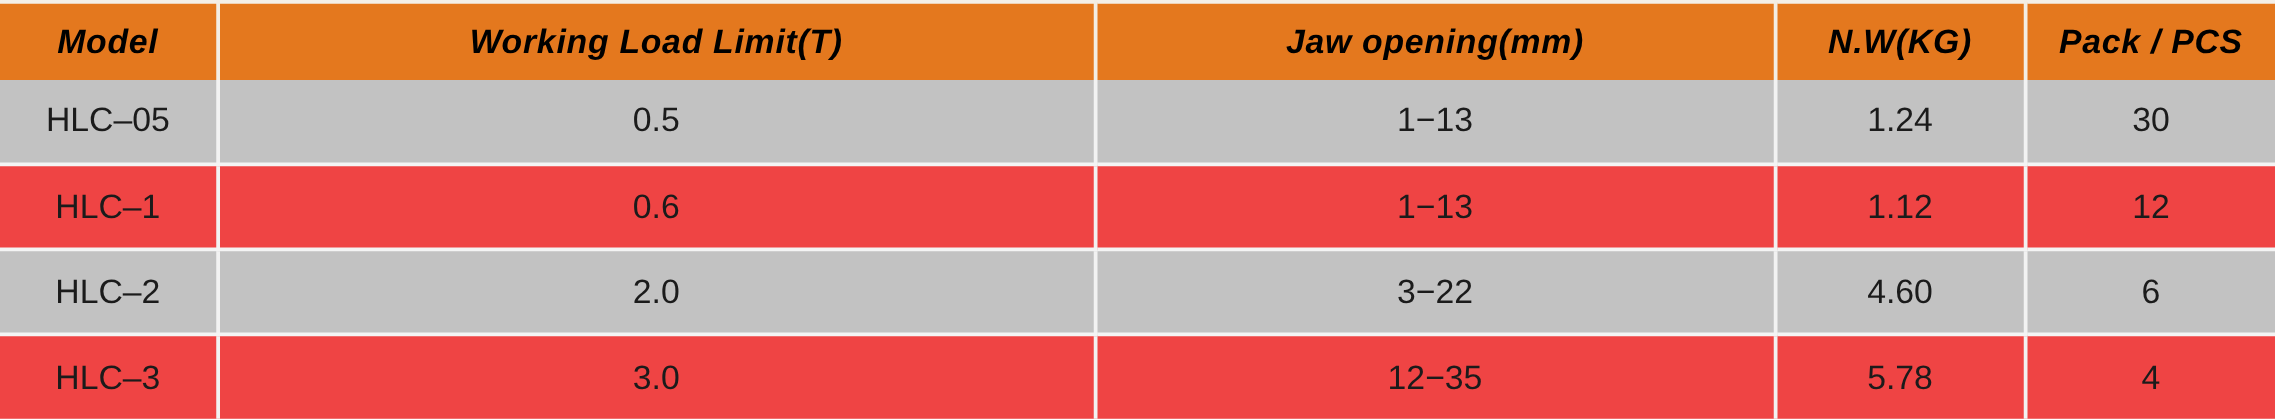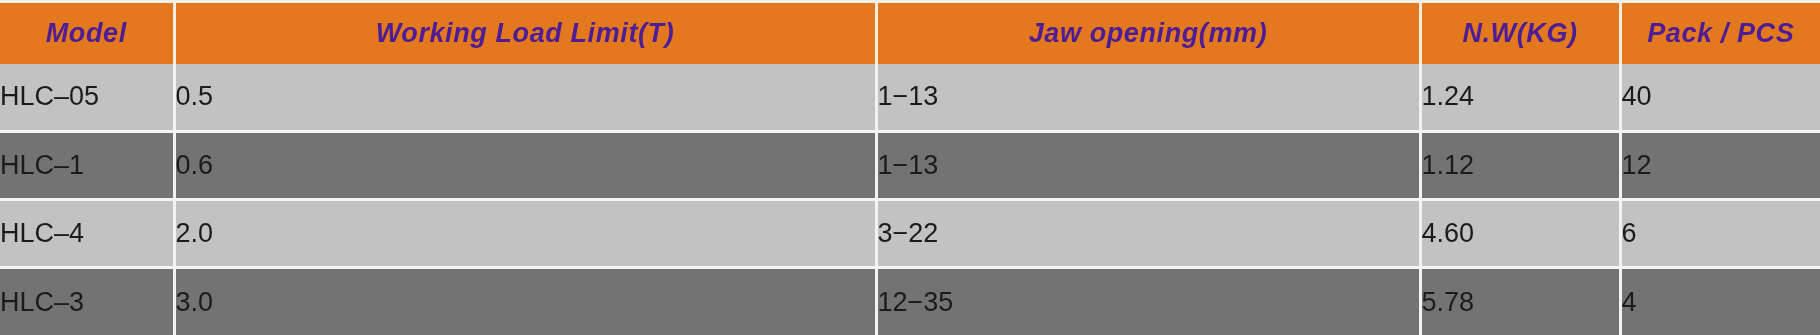--- a/index.html
+++ b/index.html
@@ -27,21 +27,21 @@
   #spec-table col.c-jaw          { width: 544px; }
   #spec-table col.c-nw           { width: 200px; }
   #spec-table col.c-pack         { width: 200px; }
 
   
   thead tr {
     height: 62px;
   }
   thead th {
     background: #e4781e;
-    color: #4c1d95;
+    color: #000000;
     font-weight: bold;
     font-style: italic;
     font-size: 27px;
     letter-spacing: 0.6px;
     text-align: center;
     vertical-align: middle;
     padding: 0;
     border-right: 3px solid #f3ede4;
     border-top: 3px solid #f4efe8;
     white-space: nowrap;
@@ -52,27 +52,27 @@
   }
 
   
   tbody tr {
     height: 68px;
   }
   tbody tr.row-dark td {
     background: #c2c2c2;
   }
   tbody tr.row-light td {
-    background: #737373;
+    background: #ef4444;
   }
   tbody td {
     color: #1b1b1b;
     font-size: 27px;
     font-weight: normal;
-    text-align: left;
+    text-align: center;
     vertical-align: middle;
     padding: 0;
     border-right: 3px solid #f2f2f2;
     border-bottom: 3px solid #f4f4f4;
     white-space: nowrap;
   }
   tbody td.last-col {
     border-right: none;
   }
   tbody tr:last-child td {
@@ -98,31 +98,31 @@
       <th>N.W(KG)</th>
       <th class="last-col">Pack / PCS</th>
     </tr>
   </thead>
   <tbody>
     <tr class="row-dark">
       <td>HLC‒05</td>
       <td>0.5</td>
       <td>1−13</td>
       <td>1.24</td>
-      <td class="last-col">40</td>
+      <td class="last-col">30</td>
     </tr>
     <tr class="row-light">
       <td>HLC‒1</td>
       <td>0.6</td>
       <td>1−13</td>
       <td>1.12</td>
       <td class="last-col">12</td>
     </tr>
     <tr class="row-dark">
-      <td>HLC‒4</td>
+      <td>HLC‒2</td>
       <td>2.0</td>
       <td>3−22</td>
       <td>4.60</td>
       <td class="last-col">6</td>
     </tr>
     <tr class="row-light">
       <td>HLC‒3</td>
       <td>3.0</td>
       <td>12−35</td>
       <td>5.78</td>

